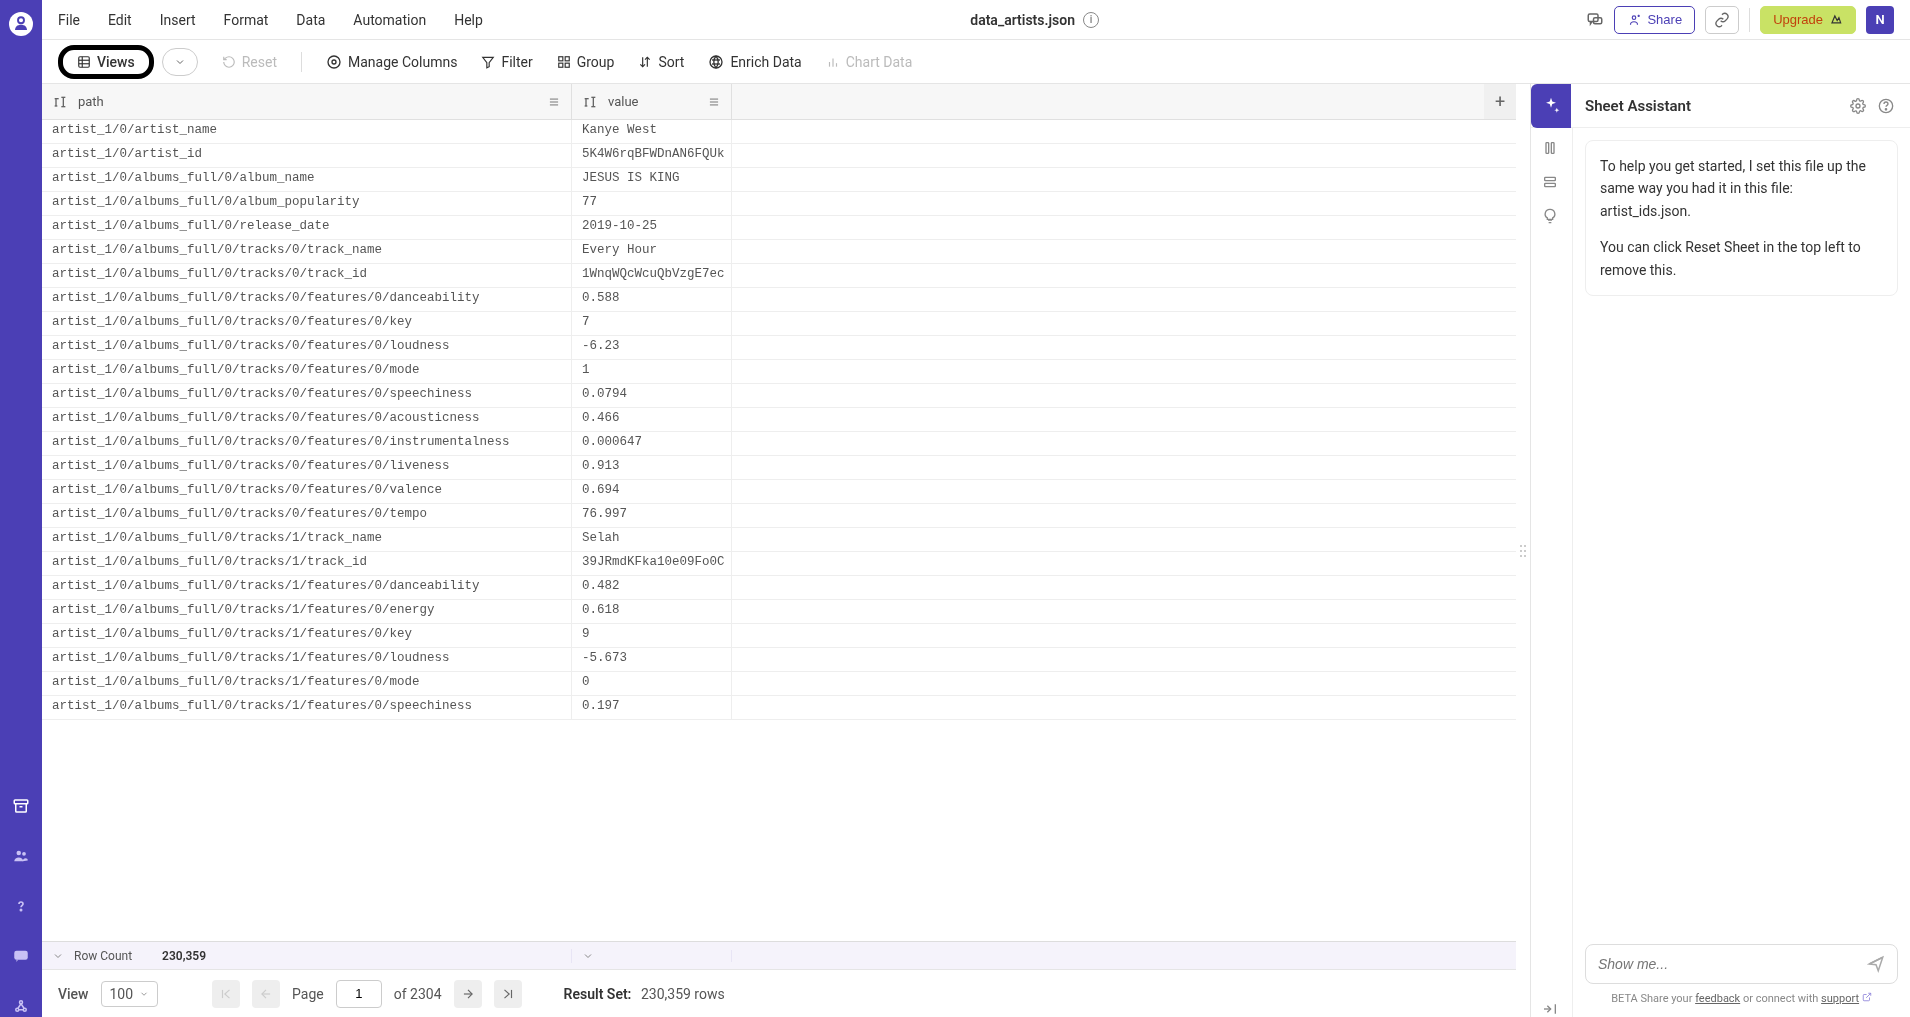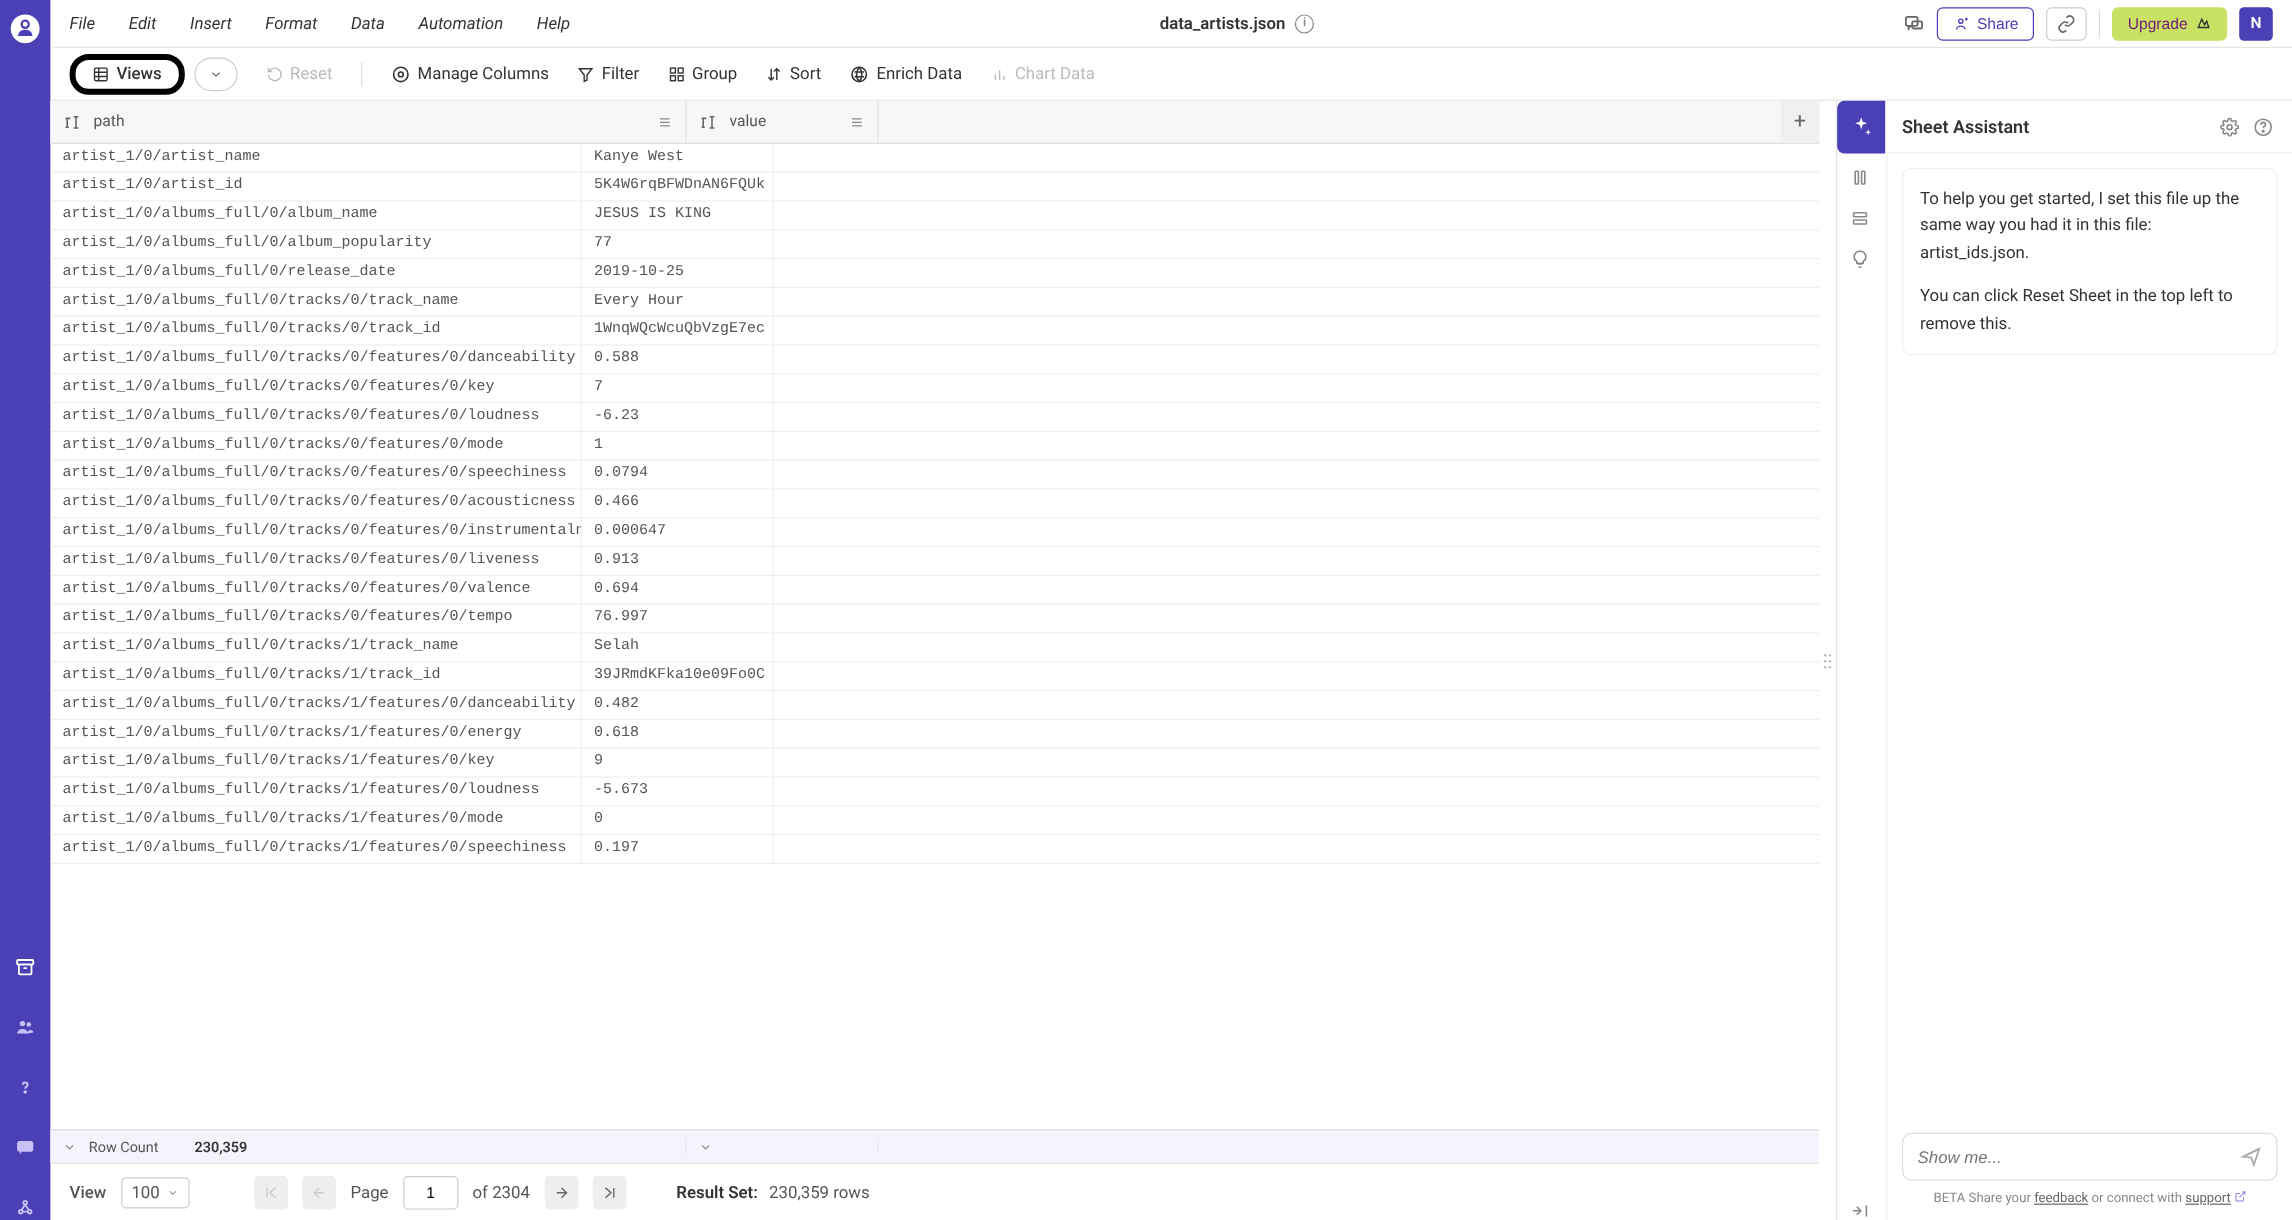--- a/index.html
+++ b/index.html
@@ -11,27 +11,27 @@
 .left-sidebar .logo { width: 24px; height: 24px; border-radius: 50%; background: #fff; color: #4b3fb5; display: flex; align-items: center; justify-content: center; font-weight: bold; font-size: 16px; }
 .left-sidebar .spacer { flex: 1; min-height: 240px; }
 .left-sidebar .icon-item { width: 22px; height: 22px; display: flex; align-items: center; justify-content: center; color: #c9c1f5; cursor: pointer; }
 .left-sidebar .icon-item.active { color: #fff; }
 
 
 .main-col { flex: 1; display: flex; flex-direction: column; min-width: 0; }
 
 
 .top-menu { height: 40px; display: flex; align-items: center; padding: 0 16px; border-bottom: 1px solid #e5e5e5; gap: 8px; }
-.menu-items { display: flex; gap: 28px; font-style: italic; }
+.menu-items { display: flex; gap: 28px; }
 .menu-items span { cursor: pointer; color: #333; font-size: 14px;}
 .top-title { flex: 1; text-align: center; font-weight: 600; display: flex; align-items: center; justify-content: center; gap: 8px; font-size: 14px;}
 .top-right { display: flex; align-items: center; gap: 10px; }
 .top-btn { border: 1px solid #ccc; background: #fff; border-radius: 5px; padding: 4px 12px; cursor: pointer; display: flex; align-items: center; gap: 6px; font-size: 13px; height: 28px; }
 .top-btn.share { border-color: #4b3fb5; color: #4b3fb5; }
-.top-btn.upgrade { background: #c9e265; border-color: #c9e265; color: #701a75; font-weight: 500;}
+.top-btn.upgrade { background: #c9e265; border-color: #c9e265; color: #c2410c; font-weight: 500;}
 .avatar { width: 28px; height: 28px; background: #4b3fb5; color: #fff; border-radius: 4px; display: flex; align-items: center; justify-content: center; font-weight: 600; font-size: 13px;}
 .icon-circle { width: 16px; height: 16px; border: 1.5px solid #888; border-radius: 50%; display: inline-flex; align-items: center; justify-content: center; font-size: 10px; color: #888;}
 
 
 .toolbar { height: 44px; display: flex; align-items: center; padding: 0 16px; gap: 24px; border-bottom: 1px solid #e5e5e5; }
 .toolbar .views-btn { border: 5px solid #000000; border-radius: 16px; padding: 4px 14px; display: flex; align-items: center; gap: 6px; cursor: pointer; font-weight: 500; font-size: 14px;}
 .toolbar .views-drop { border: 1px solid #ccc; border-radius: 16px; width: 36px; height: 28px; display: flex; align-items: center; justify-content: center; cursor: pointer; margin-left: -16px;}
 .toolbar .tool-item { display: flex; align-items: center; gap: 6px; cursor: pointer; color: #333; font-size: 14px; }
 .toolbar .tool-item.disabled { color: #bbb; }
 .toolbar .divider { width: 1px; height: 20px; background: #ddd; }
@@ -41,21 +41,21 @@
 .grid-area { flex: 1; display: flex; flex-direction: column; min-width: 0; position: relative;}
 .grid-header { height: 36px; display: flex; background: #f7f7f7; border-bottom: 1px solid #e0e0e0; }
 .col-head { display: flex; align-items: center; padding: 0 10px; border-right: 1px solid #e0e0e0; gap: 10px; color: #555; font-size: 13px; position: relative; }
 .col-head .menu-dots { margin-left: auto; color: #888; cursor: pointer; }
 .col1 { width: 530px; flex-shrink: 0; }
 .col2 { width: 160px; flex-shrink: 0; }
 .add-col { width: 32px; display: flex; align-items: center; justify-content: center; background: #f0f0f0; cursor: pointer; font-size: 18px; color: #666; margin-left: auto;}
 .grid-body { flex: 1; overflow-y: scroll; overflow-x: hidden; }
 .grid-row { height: 24px; display: flex; border-bottom: 1px solid #eee; font-family: 'Courier New', monospace; font-size: 12.5px; color: #555;}
 .grid-row .cell { padding: 3px 10px; border-right: 1px solid #eee; white-space: nowrap; overflow: hidden; }
-.grid-row .cell.c1 { width: 443px; flex-shrink: 0; }
+.grid-row .cell.c1 { width: 530px; flex-shrink: 0; }
 .grid-row .cell.c2 { width: 160px; flex-shrink: 0; }
 .grid-summary { height: 28px; display: flex; border-top: 1px solid #ddd; background: #f5f3fb; align-items: center; font-size: 12px; color: #555;}
 .grid-summary .sum1 { width: 530px; padding: 0 10px; display: flex; align-items: center; gap: 10px; border-right: 1px solid #e8e5f5;}
 .grid-summary .sum2 { width: 160px; padding: 0 10px; border-right: 1px solid #e8e5f5; display:flex; align-items:center;}
 .grid-summary strong { color: #333; font-weight: 600; margin-left: 20px;}
 
 
 .pagination { height: 48px; border-top: 1px solid #e5e5e5; display: flex; align-items: center; padding: 0 16px; gap: 12px; font-size: 14px; color: #555;}
 .pagination .view-label { font-weight: 500;}
 .page-input { width: 46px; height: 28px; border: 1px solid #ccc; border-radius: 4px; text-align: center; font-size: 13px;}

